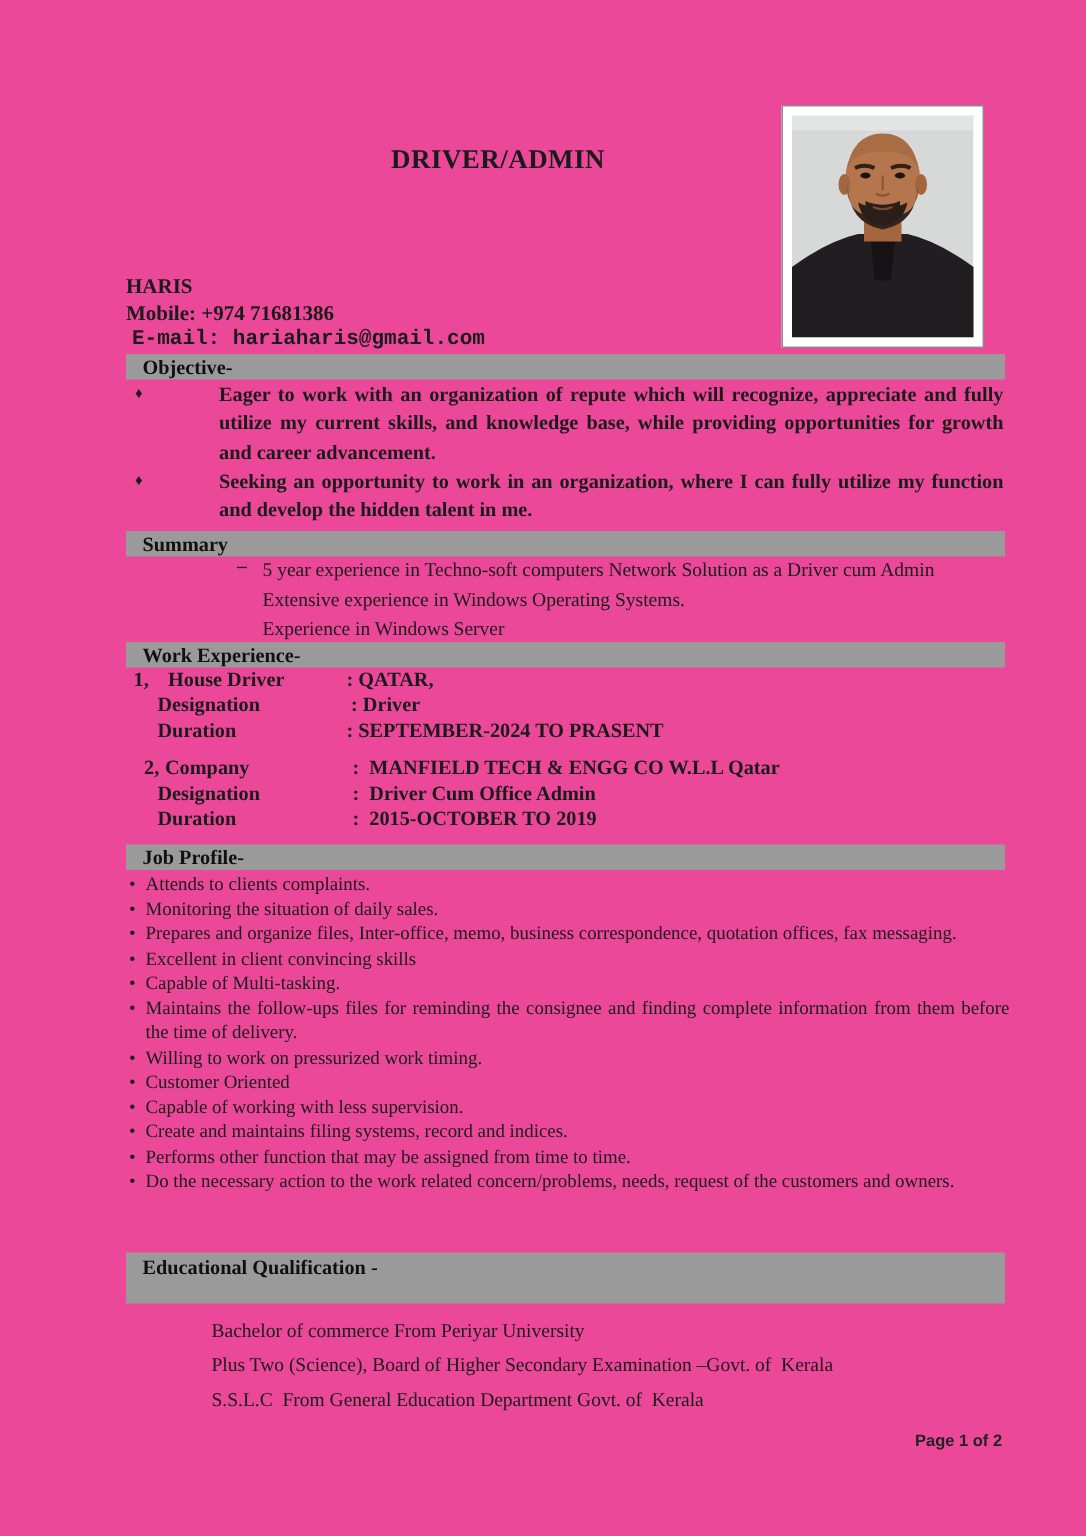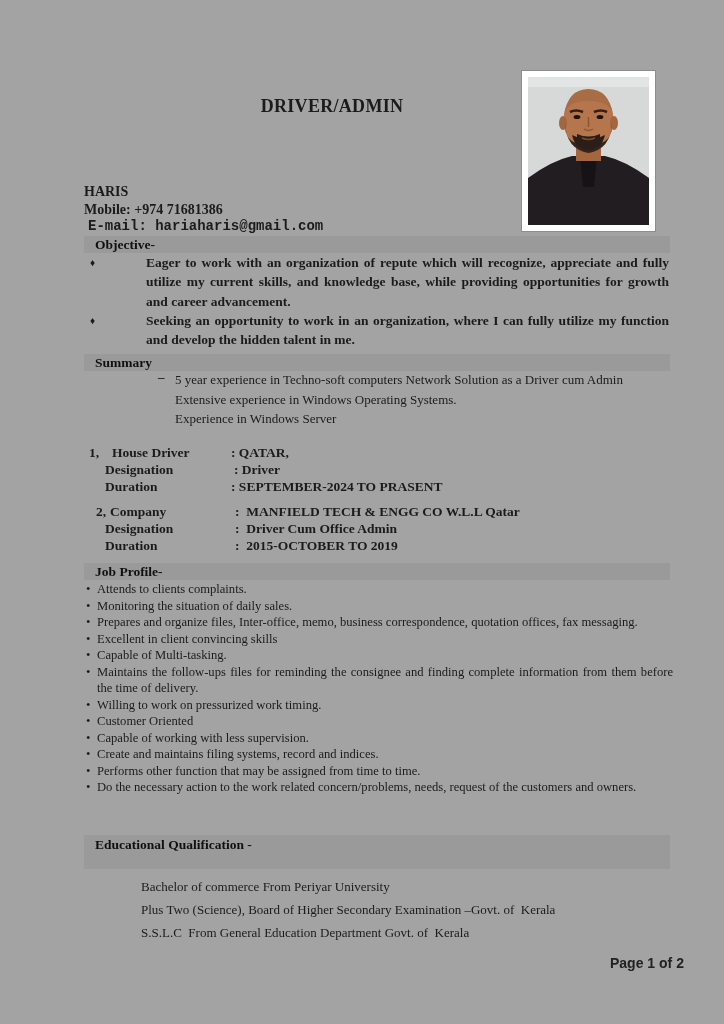--- a/index.html
+++ b/index.html
@@ -1,20 +1,20 @@
 <!DOCTYPE html>
 <html><head>
 <meta charset="utf-8">
 <style>
   html,body{margin:0;padding:0;background:#e8e8e8;}
   .page{
     position:relative;
     width:724px;height:1024px;
     margin:0 auto;
-    background:#a3a3a3;
+    background:#ec4899;
     font-family:"Liberation Serif","DejaVu Serif",serif;
     color:#1b1b1b;
     overflow:hidden;
   }
   
   .doc-title{
     position:absolute;left:84px;top:96px;width:496px;
     text-align:center;font-size:18px;font-weight:bold;letter-spacing:.3px;
   }
   
@@ -61,21 +61,21 @@
     font-size:12.6px;line-height:16.5px;text-align:justify;
   }
   .job-list .marker{position:absolute;left:2px;top:0;}
   
   .edu-list{position:absolute;left:125px;top:860px;margin:16px;padding:0;list-style:none;}
   .edu-list li{font-size:13px;line-height:22.8px;white-space:pre;}
   
   .footer{
     position:absolute;left:610px;top:955px;
     font-family:"Liberation Sans","DejaVu Sans",sans-serif;
-    font-size:14px;font-weight:bold;color:#222;
+    font-size:11px;font-weight:bold;color:#222;
   }
 </style>
 </head>
 <body>
 
 <div class="page">
 
   <div class="doc-title">DRIVER/ADMIN</div>
 
   <div class="photo-frame">
@@ -134,20 +134,21 @@
       <span class="dash">–</span><span>5 year experience in Techno-soft computers Network Solution as a Driver cum Admin</span>
     </li>
     <li>
       <span>Extensive experience in Windows Operating Systems.</span>
     </li>
     <li>
       <span>Experience in Windows Server</span>
     </li>
   </ul>
 
+  <div class="bar bar-work">Work Experience-</div>
 
   <div class="work">
     <div class="job">
       <div class="wrow">
         <span style="left:5px">1,</span>
         <span style="left:28px">House Driver</span>
         <span style="left:147px">: QATAR,</span>
       </div>
       <div class="wrow">
         <span style="left:21px">Designation</span>

